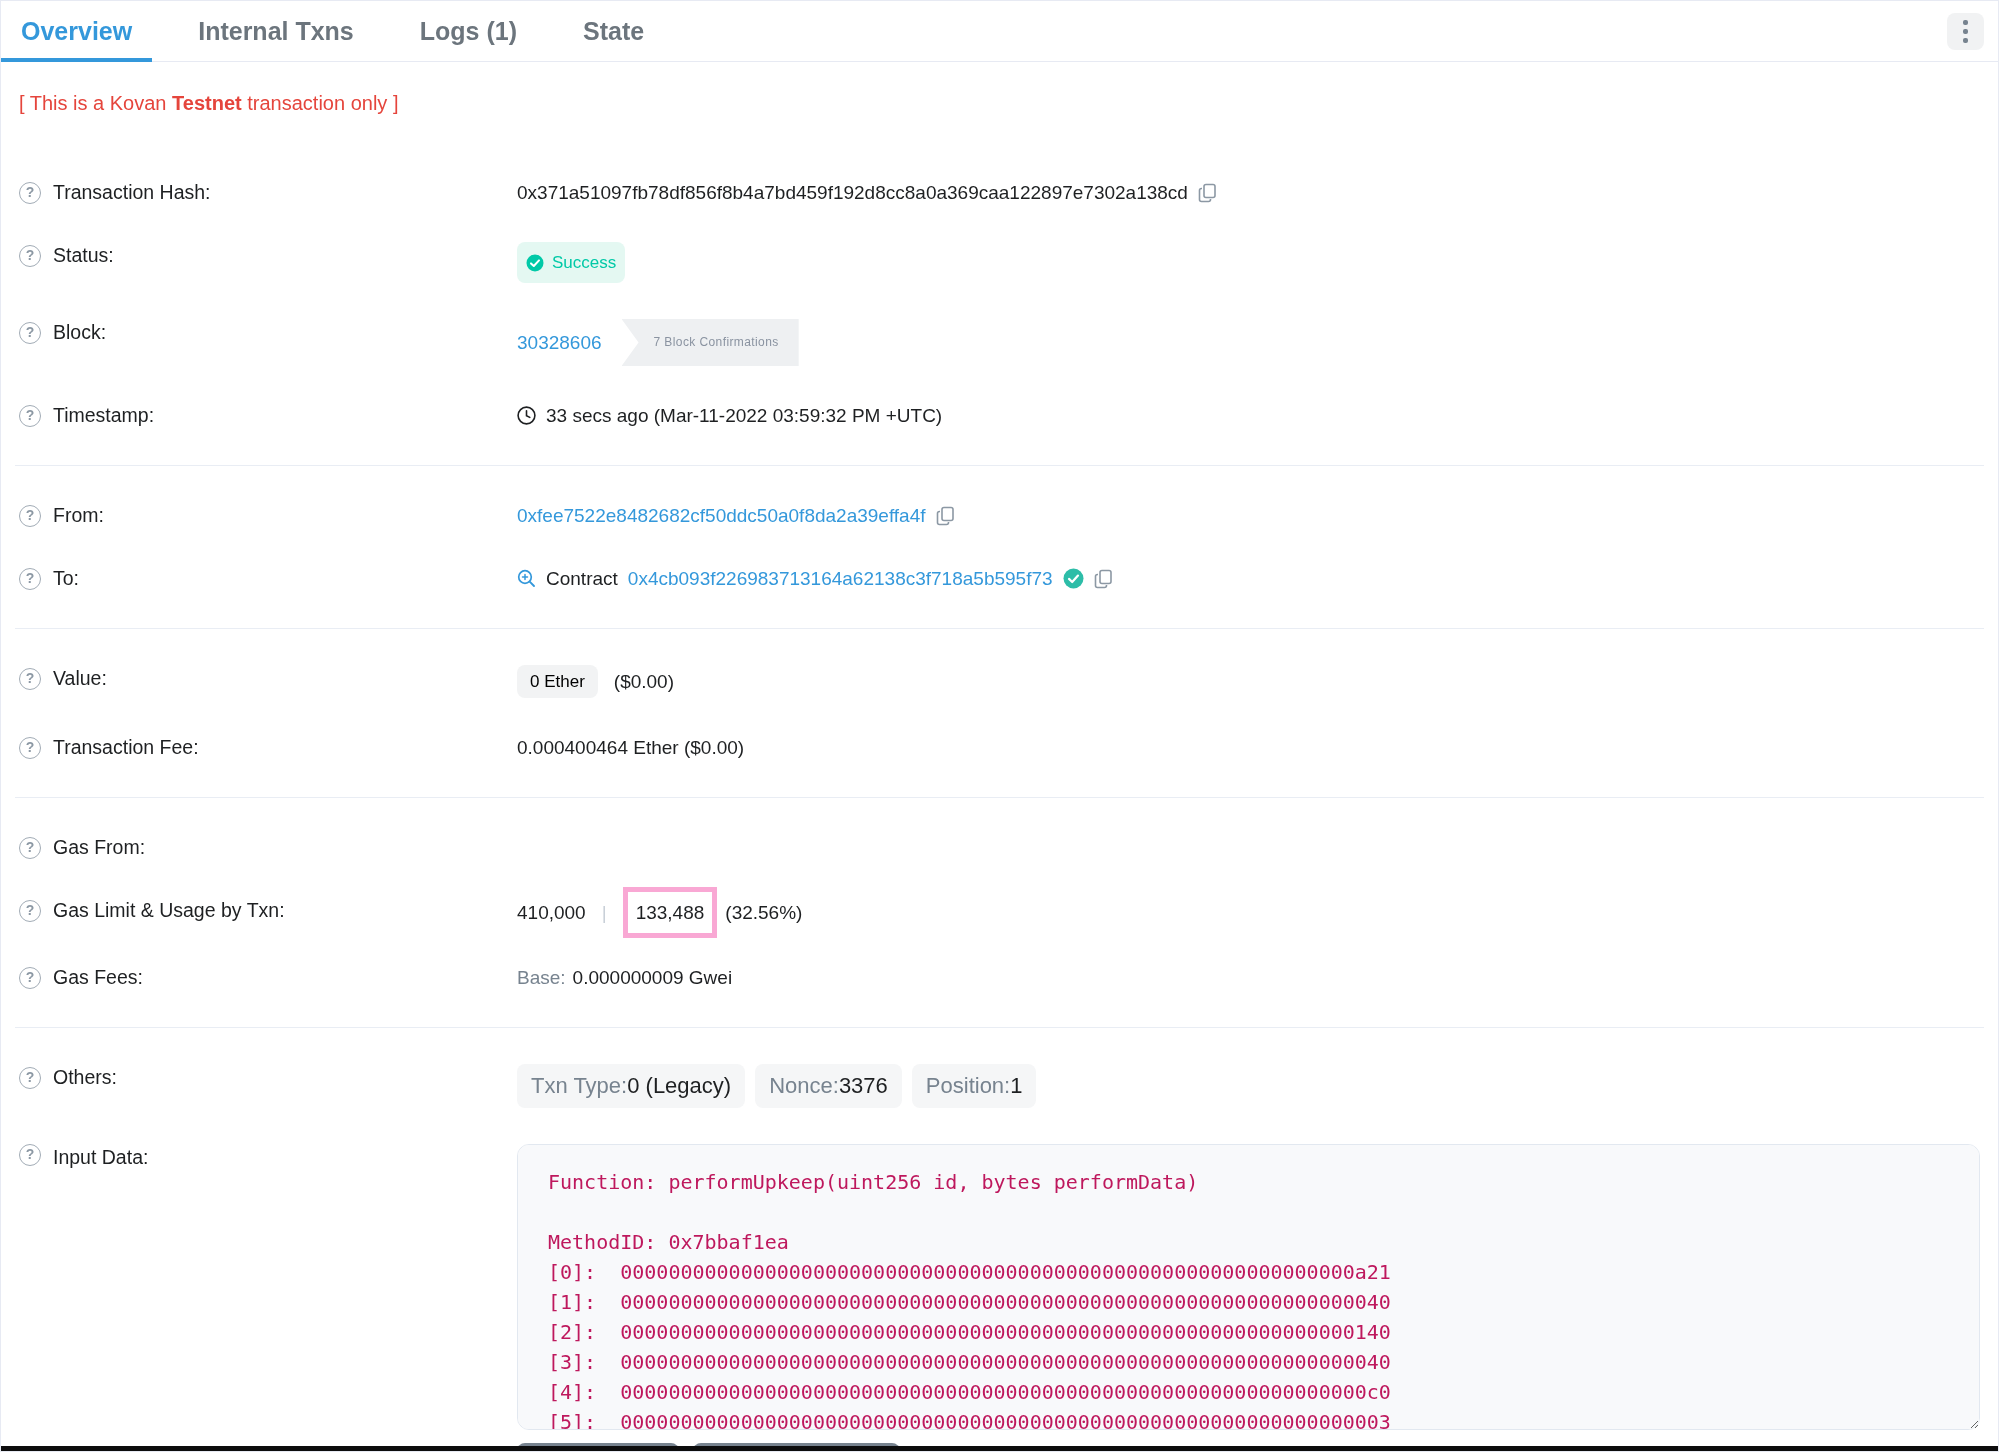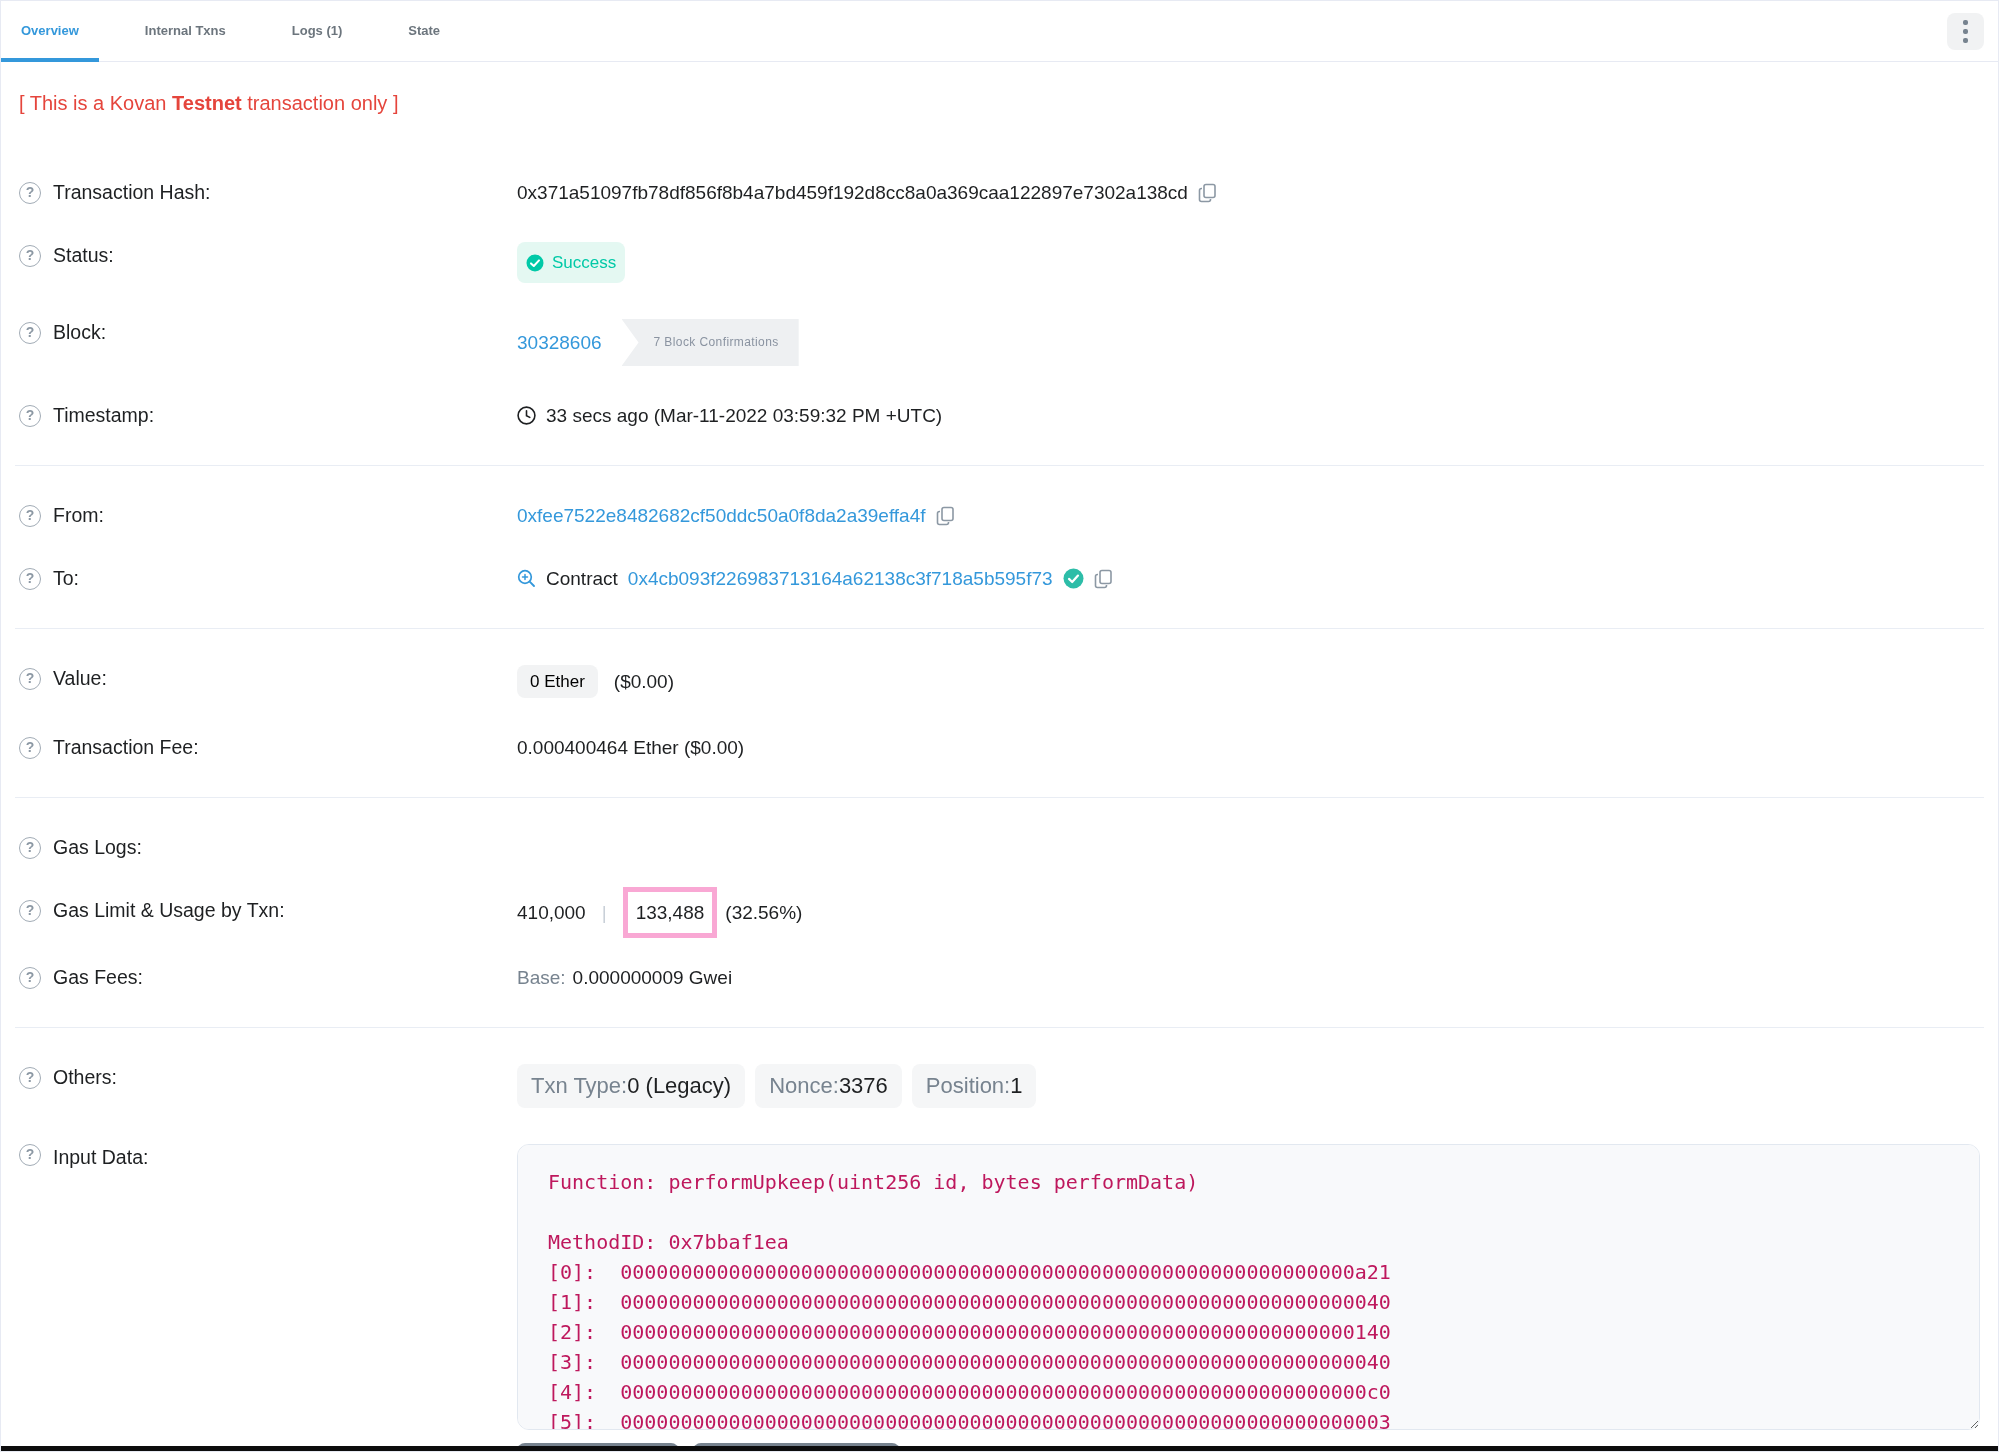--- a/index.html
+++ b/index.html
@@ -8,21 +8,21 @@
     position: relative;
     width: 1999px; height: 1452px;
     background: #fff;
     border: 1px solid #e7eaf3;
     font-family: "Liberation Sans", sans-serif;
     font-size: 19px; color: #1e2022;
     overflow: hidden;
   }
   
   .tabbar { display:flex; align-items:center; height:61px; border-bottom:1px solid #e7eaf3; padding-right:14px; }
-  .tab { position:relative; line-height:60px; padding:0 20px; font-weight:700; color:#6c757d; font-size:13px; cursor:pointer; white-space:nowrap; }
+  .tab { position:relative; line-height:60px; padding:0 20px; font-weight:700; color:#6c757d; font-size:25px; cursor:pointer; white-space:nowrap; }
   .tab + .tab { margin-left:26px; }
   .tab.active { color:#3498db; }
   .tab.active::after { content:""; position:absolute; left:0; right:0; bottom:-1px; height:4px; background:#3498db; }
   .kebab { margin-left:auto; width:37px; height:37px; border-radius:8px; background:#f1f2f3; border:none; display:flex; flex-direction:column; gap:4px; align-items:center; justify-content:center; cursor:pointer; }
   .kebab i { width:5px; height:5px; border-radius:2px; background:#77838f; }
   
   .notice { margin:28px 0 62px; padding:0 18px; color:#e5453c; font-size:20px; height:27px; line-height:27px; }
   .notice b { font-weight:700; }
   
   .row { display:flex; align-items:flex-start; padding:0 18px; min-height:27px; margin-bottom:36px; }
@@ -216,21 +216,21 @@
     <div class="cell-value">
       <span>0.000400464 Ether ($0.00)</span>
     </div>
   </div>
 
   <hr class="sep">
 
   <div class="row">
     <div class="cell-label">
       <span class="qmark">?</span>
-      <span>Gas Logs:</span>
+      <span>Gas From:</span>
     </div>
   </div>
 
   <div class="row">
     <div class="cell-label">
       <span class="qmark">?</span>
       <span>Gas Limit &amp; Usage by Txn:</span>
     </div>
     <div class="cell-value">
       <span>410,000</span>

